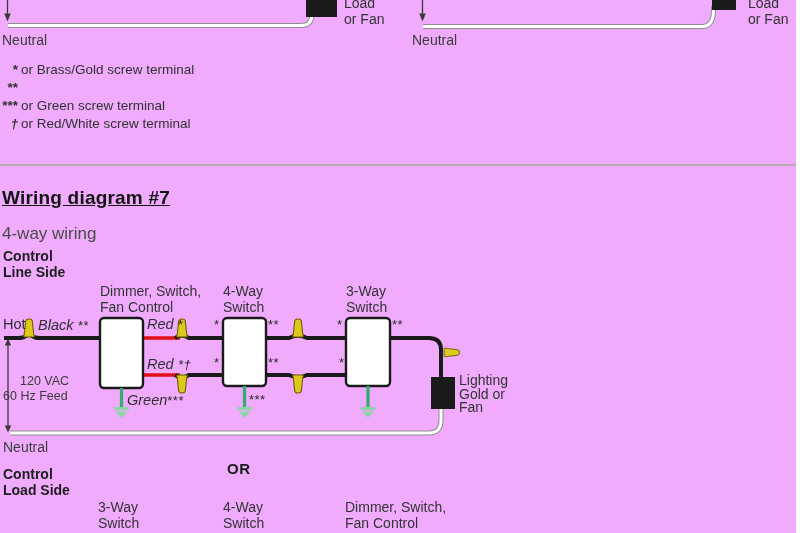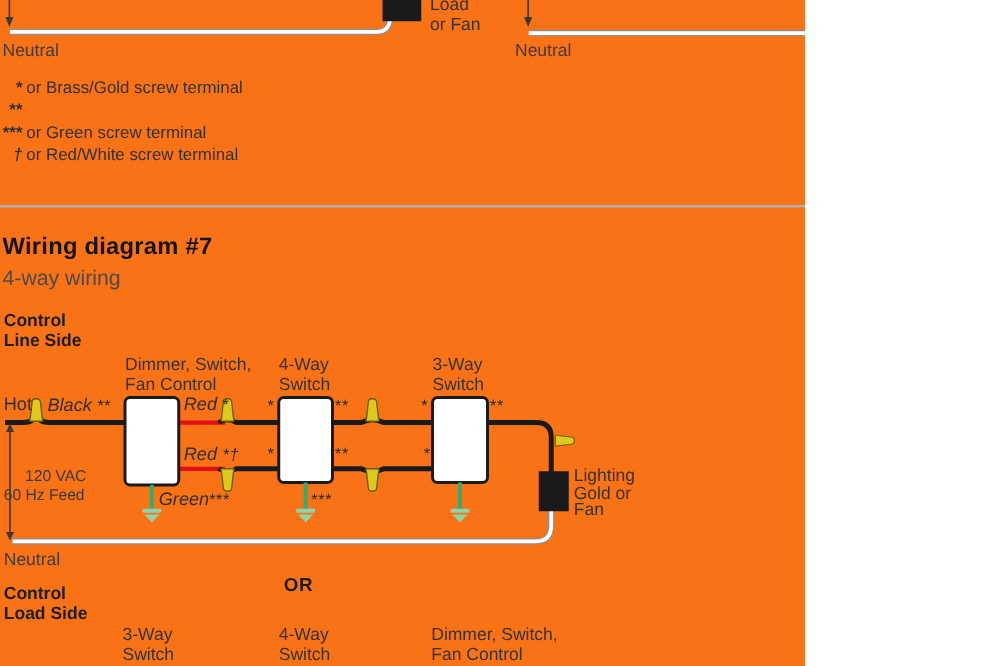--- a/index.html
+++ b/index.html
@@ -1,25 +1,25 @@
 <!DOCTYPE html>
 <html><head>
 <meta charset="utf-8">
 <style>
   html,body{margin:0;padding:0;background:#fff;}
   .page{
-    position:relative;width:644px;height:533px;background:#f97316;
+    position:relative;width:796px;height:533px;background:#f0abfc;
     font-family:"Liberation Sans",sans-serif;color:#3a3a3a;overflow:hidden;
   }
   .abs{position:absolute;white-space:nowrap;}
   .lbl{font-size:14px;line-height:15.5px;color:#3c3c3c;}
   .lbl2{font-size:14px;line-height:15.5px;color:#333;}
   .bold{font-weight:bold;color:#1c1c1c;}
   .it{font-style:italic;}
-  .title{font-size:19px;font-weight:bold;color:#141414;letter-spacing:.2px;}
+  .title{font-size:19px;font-weight:bold;color:#141414;letter-spacing:.2px;text-decoration:underline;}
   .subtitle{font-size:17px;color:#4a4a4a;}
   .divider{position:absolute;left:0;top:164px;width:800px;height:2px;background:#b6adad;}
   .legend{position:absolute;left:2px;top:62px;}
   .legend-row{display:flex;height:18px;align-items:baseline;font-size:13.5px;color:#313131;}
   .legend-marker{width:16px;text-align:right;font-weight:bold;flex:0 0 16px;}
   .legend-text{margin-left:3px;text-align:center;}
   .wire-label{font-size:14.5px;color:#303030;}
   .mark{font-size:13px;color:#2a2a2a;letter-spacing:0.5px;}
   .feed{font-size:12.5px;color:#3a3a3a;line-height:15px;}
   .or{font-size:15px;font-weight:bold;color:#1c1c1c;letter-spacing:.5px;}
@@ -80,21 +80,21 @@
     </div>
     <div class="legend-row">
       <span class="legend-marker it">†</span>
       <span class="legend-text">or Red/White screw terminal</span>
     </div>
   </div>
 
   <div class="divider"></div>
 
   <div class="abs title" style="left:2px;top:187px;">Wiring diagram #7</div>
-  <div class="abs subtitle" style="left:2px;top:213px;">4-way wiring</div>
+  <div class="abs subtitle" style="left:2px;top:224px;">4-way wiring</div>
 
   <div class="abs lbl bold" style="left:3px;top:249px;">
     <div>Control</div>
       <div>Line Side</div>
   </div>
   <div class="abs lbl2" style="left:100px;top:284px;">
     <div>Dimmer, Switch,</div>
       <div>Fan Control</div>
   </div>
   <div class="abs lbl2" style="left:223px;top:284px;">

